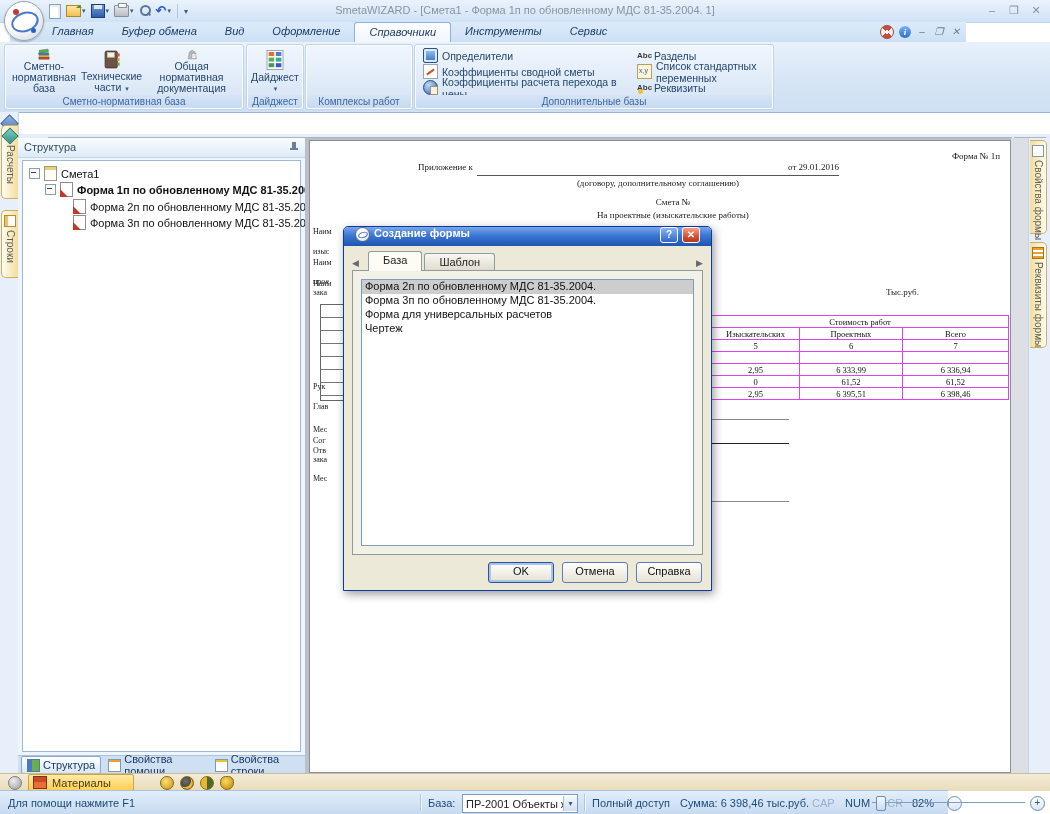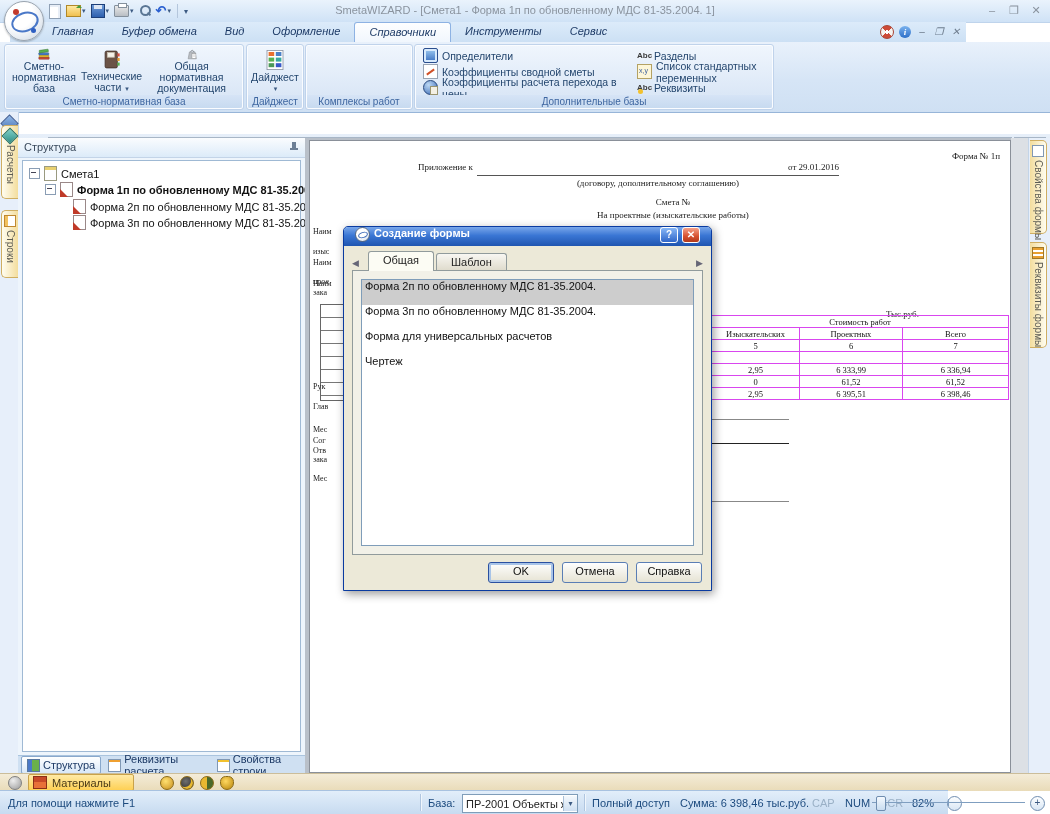--- a/index.html
+++ b/index.html
@@ -151,21 +151,21 @@
   .dlg-help{background:linear-gradient(#86b6f6,#2f66c9);}
   .dlg-close{background:linear-gradient(#f5a088,#d6502e 60%,#b03a1c);}
   .dlg-arrow{position:absolute;top:31px;font-size:9px;color:#667;}
   .dlg-tabs{position:absolute;left:24px;top:26px;height:18px;display:flex;align-items:flex-end;}
   .dtab{padding:2px 14px;border:1px solid #919b9c;border-bottom:none;border-radius:3px 3px 0 0;
     background:linear-gradient(#f8f7f2,#dedacb);margin-right:2px;font-size:11px;color:#222;height:13px;}
   .dtab.active{background:#fcfcf4;height:15px;position:relative;z-index:2;}
   .dlg-frame{position:absolute;left:8px;right:8px;top:43px;height:283px;border:1px solid #919b9c;background:#f2f1e8;}
   .dlg-list{position:absolute;left:8px;right:8px;top:8px;bottom:8px;background:#fff;border:1px solid #7f9db9;
     overflow:hidden;font-size:11px;color:#111;}
-  .dlg-item{height:25px;line-height:13px;padding-left:3px;white-space:nowrap;}
+  .dlg-item{height:14px;line-height:13px;padding-left:3px;white-space:nowrap;}
   .dlg-item.sel{background:#cdcdcd;}
   .dlg-buttons{position:absolute;right:9px;bottom:7px;display:flex;gap:8px;}
   .xpbtn{width:64px;height:19px;border:1px solid #5a7eb5;border-radius:3px;
     background:linear-gradient(#fefefe,#e6e3d3);font-size:11px;color:#111;text-align:center;line-height:17px;}
   .xpbtn.default{box-shadow:inset 0 0 0 2px #a8c4e8;border-color:#2a50a0;}
   
   .matbar{position:absolute;left:0;top:773px;width:1050px;height:17px;
     background:linear-gradient(#f4ecd8,#e9dbb8);border-top:1px solid #cbbd9a;display:flex;align-items:center;gap:6px;padding-left:8px;}
   .ball{width:12px;height:12px;border-radius:50%;background:radial-gradient(circle at 35% 30%,#eee,#9a9a9a);border:1px solid #808080;}
   .matbtn{display:flex;align-items:center;gap:5px;height:15px;padding:0 22px 0 4px;
@@ -396,21 +396,21 @@
     </div>
   </div>
 
   <div class="panel-tabs">
     <div class="ptab active">
       <span class="pt-icon pt-struct"></span>
       <span>Структура</span>
     </div>
     <div class="ptab">
       <span class="pt-icon pt-doc"></span>
-      <span>Реквизиты расчета</span>
+      <span>Свойства помощи</span>
     </div>
     <div class="ptab">
       <span class="pt-icon pt-doc2"></span>
       <span>Свойства строки</span>
     </div>
   </div>
 
   <div class="docarea">
     <div class="page">
       <div class="doc-abs" style="right:10px;top:10px;">Форма № 1п</div>
@@ -429,21 +429,21 @@
       <div class="frag" style="top:147px;">зака</div>
       <div class="ltable"></div>
       <div class="frag" style="top:241px;">Рук</div>
       <div class="frag" style="top:261px;">Глав</div>
       <div class="frag" style="top:284px;">Мес</div>
       <div class="frag" style="top:295px;">Сог</div>
       <div class="frag" style="top:305px;">Отв</div>
       <div class="frag" style="top:314px;">зака</div>
       <div class="frag" style="top:333px;">Мес</div>
 
-      <div class="doc-abs" style="left:576px;top:168px;">Тыс.руб.</div>
+      <div class="doc-abs" style="left:576px;top:146px;">Тыс.руб.</div>
       <table class="doc-table">
         <tbody>
             <tr>
               <td colspan="3" style="width:294px;">Стоимость работ</td>
             </tr>
         <tr>
           <td style="width:87px;">Изыскательских</td>
           <td style="width:102px;">Проектных</td>
           <td style="width:105px;">Всего</td>
         </tr>
@@ -496,21 +496,21 @@
   <div class="dialog">
     <div class="dlg-title">
       <span class="dlg-logo"></span>
       <span class="t">Создание формы</span>
       <span class="dlg-btn dlg-help">?</span>
       <span class="dlg-btn dlg-close">✕</span>
     </div>
     <span class="dlg-arrow" style="left:8px;">◀</span>
     <span class="dlg-arrow" style="right:8px;">▶</span>
     <div class="dlg-tabs">
-      <div class="dtab active">Общая</div>
+      <div class="dtab active">База</div>
       <div class="dtab">Шаблон</div>
     </div>
     <div class="dlg-frame">
       <div class="dlg-list">
         <div class="dlg-item sel">Форма 2п по обновленному МДС 81-35.2004.</div>
         <div class="dlg-item">Форма 3п по обновленному МДС 81-35.2004.</div>
         <div class="dlg-item">Форма для универсальных расчетов</div>
         <div class="dlg-item">Чертеж</div>
       </div>
     </div>

